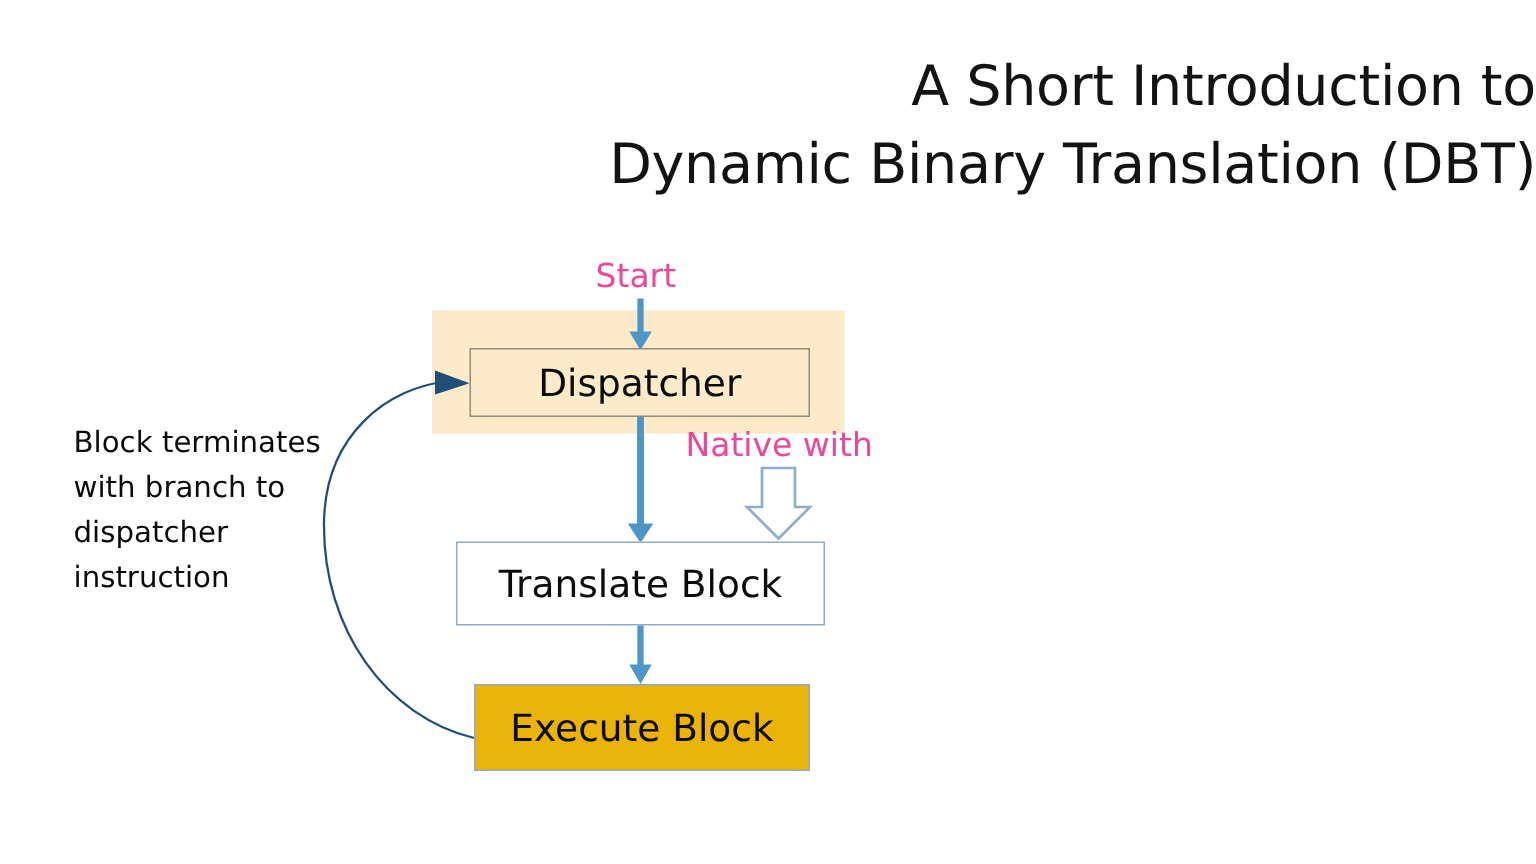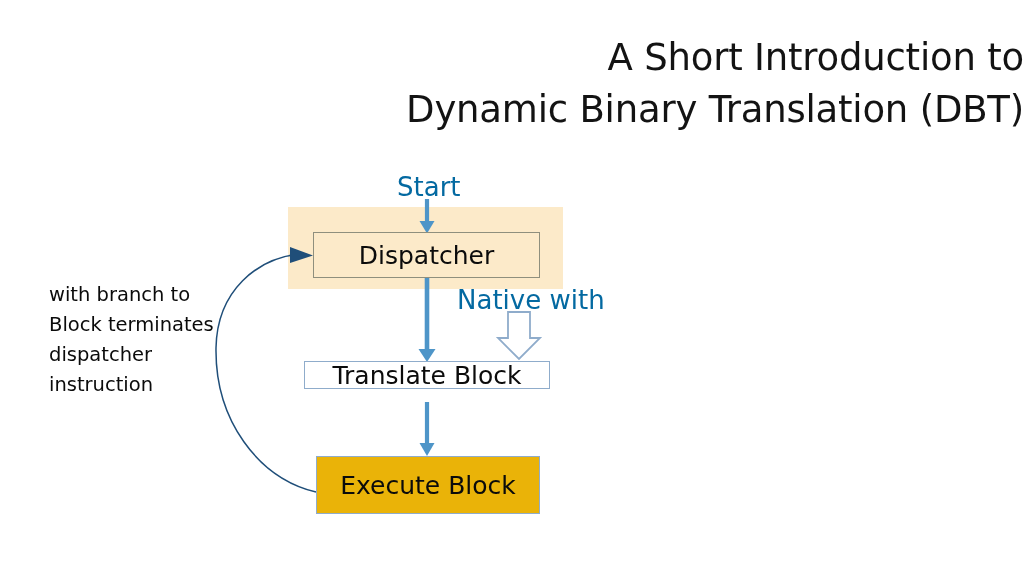--- a/index.html
+++ b/index.html
@@ -70,40 +70,40 @@
     width: 227px;
     height: 46px;
     background: #fceac9;
     border: 1.6px solid #8f8f7d;
   }
 
   #box-translate {
     left: 304px;
     top: 361px;
     width: 246px;
-    height: 28px;
+    height: 56px;
     background: #ffffff;
     border: 1.6px solid #8faccb;
   }
 
   #box-execute {
     left: 316px;
     top: 456px;
     width: 224px;
     height: 58px;
     background: #eab308;
     border: 1.6px solid #8faccb;
   }
 
   
   .plain-label {
     position: absolute;
-    font-size: 26px;
+    font-size: 22px;
     line-height: 1;
-    color: #0369a1;
+    color: #ec4899;
     white-space: nowrap;
   }
   #label-start {
     left: 397px;
     top: 174px;
   }
   #label-native-code {
     left: 457px;
     top: 287px;
   }
@@ -178,19 +178,19 @@
 
   <div class="proc-box" id="box-execute">
     <span>Execute Block</span>
   </div>
 
   <div class="plain-label" id="label-start">Start</div>
 
   <div class="plain-label" id="label-native-code">Native with</div>
 
   <div id="label-block-terminates">
+    <span class="tline">Block terminates</span>
     <span class="tline">with branch to</span>
-    <span class="tline">Block terminates</span>
     <span class="tline">dispatcher</span>
     <span class="tline">instruction</span>
   </div>
 
 </div>
 
 </body></html>

